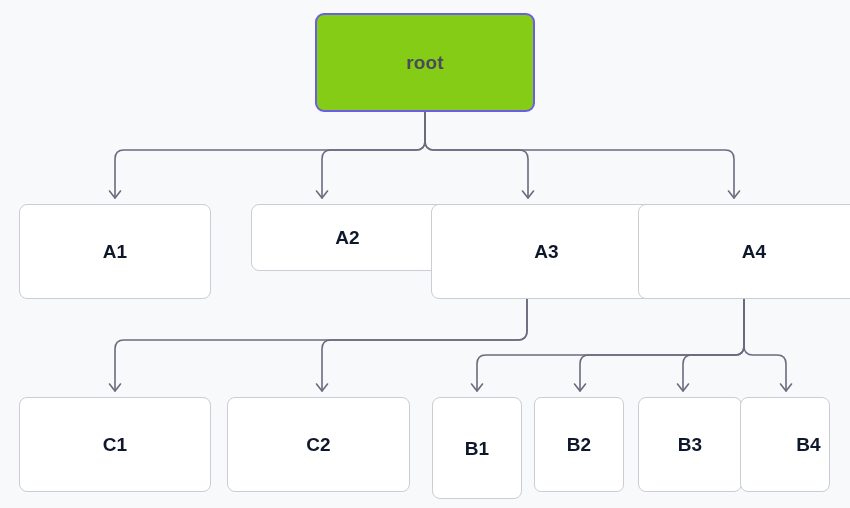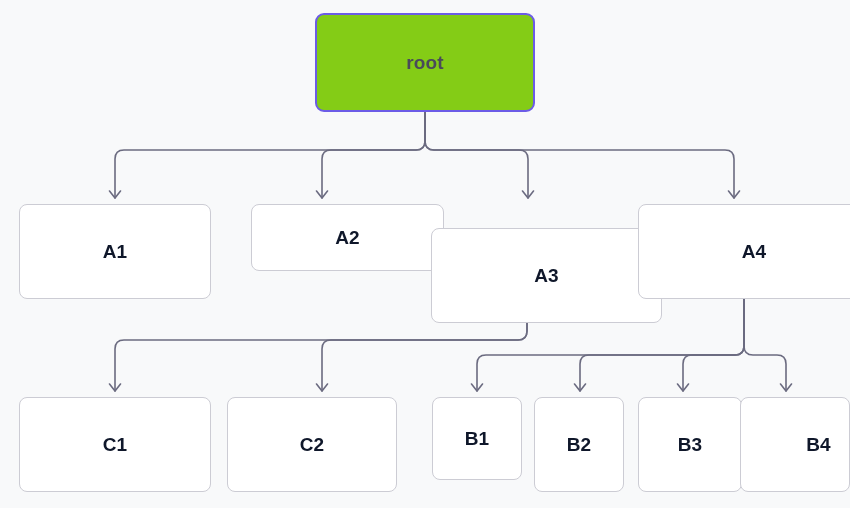--- a/index.html
+++ b/index.html
@@ -85,38 +85,38 @@
   <div id="node-layer">
       <div class="node root-node" style="left: 315px; top: 13px; width: 220px; height: 99px;">
         <span class="node-label">root</span>
       </div>
       <div class="node" style="left: 19px; top: 204px; width: 192px; height: 95px;">
         <span class="node-label">A1</span>
       </div>
       <div class="node" style="left: 227px; top: 204px; width: 193px; height: 67px; margin-left: 24px;">
         <span class="node-label">A2</span>
       </div>
-      <div class="node" style="left: 431px; top: 204px; width: 231px; height: 95px; margin-top: 24px;">
+      <div class="node" style="left: 431px; top: 204px; width: 231px; height: 95px;">
         <span class="node-label">A3</span>
       </div>
       <div class="node" style="left: 638px; top: 204px; width: 232px; height: 95px;">
         <span class="node-label">A4</span>
       </div>
       <div class="node" style="left: 19px; top: 397px; width: 192px; height: 95px;">
         <span class="node-label">C1</span>
       </div>
-      <div class="node" style="left: 227px; top: 397px; width: 170px; height: 95px; text-align: right;">
+      <div class="node" style="left: 227px; top: 397px; width: 183px; height: 95px; text-align: right;">
         <span class="node-label">C2</span>
       </div>
-      <div class="node" style="left: 432px; top: 397px; width: 90px; height: 83px;">
+      <div class="node" style="left: 432px; top: 397px; width: 90px; height: 102px;">
         <span class="node-label">B1</span>
       </div>
-      <div class="node" style="left: 534px; top: 397px; width: 90px; height: 95px;">
+      <div class="node" style="left: 534px; top: 397px; width: 90px; height: 95px; border-radius: 7px;">
         <span class="node-label">B2</span>
       </div>
       <div class="node" style="left: 638px; top: 397px; width: 104px; height: 95px;">
         <span class="node-label">B3</span>
       </div>
-      <div class="node" style="left: 740px; top: 397px; width: 110px; height: 95px; padding-left: 47px;">
+      <div class="node" style="left: 740px; top: 397px; width: 90px; height: 95px; padding-left: 47px;">
         <span class="node-label">B4</span>
       </div>
     </div>
 </div>
 
 </body></html>

